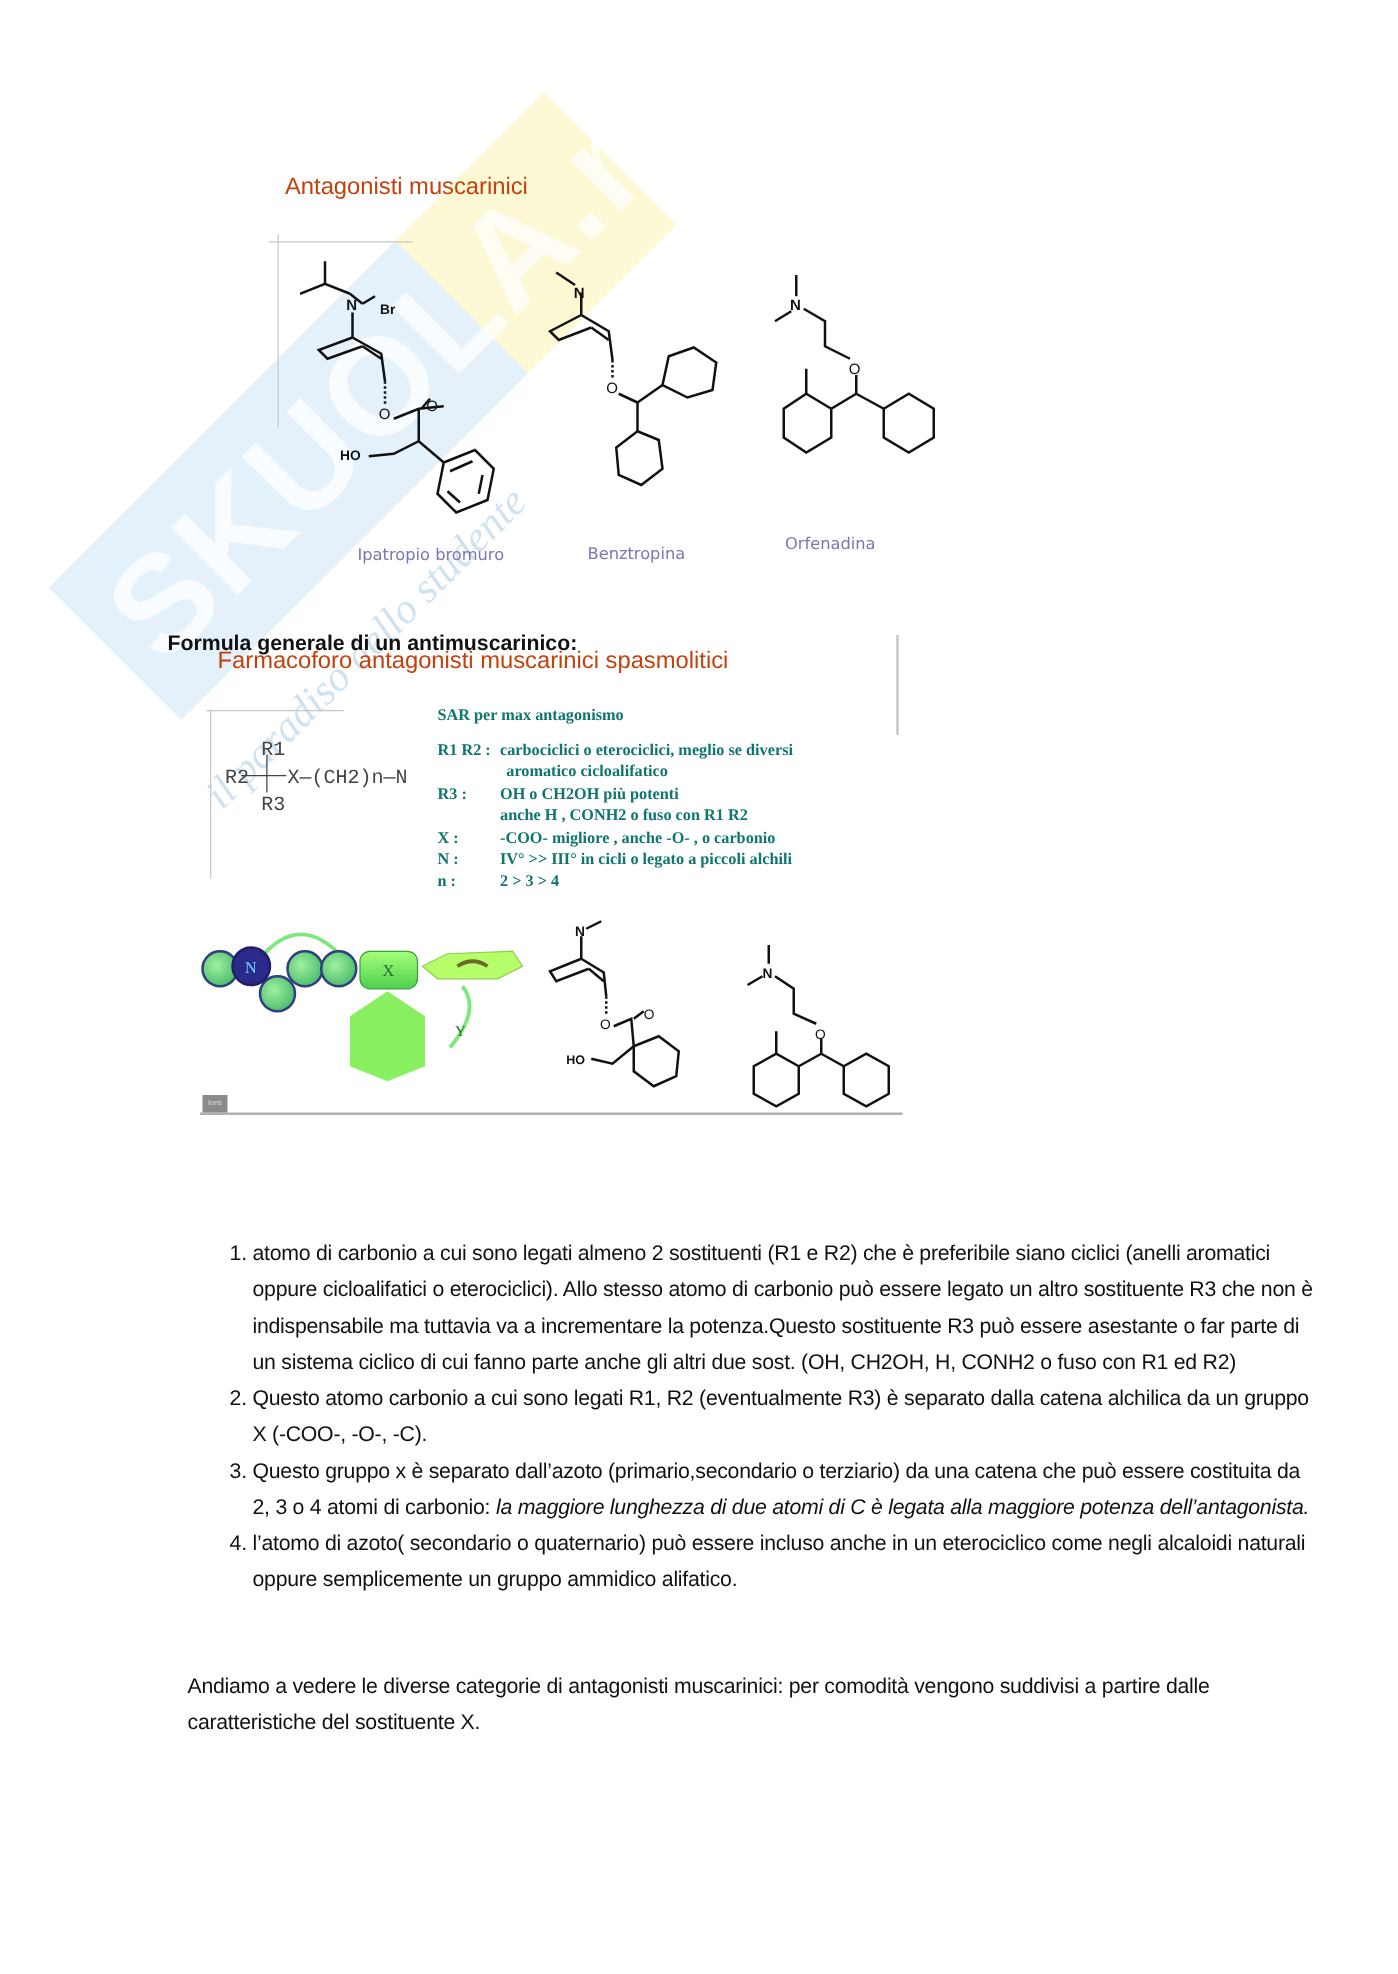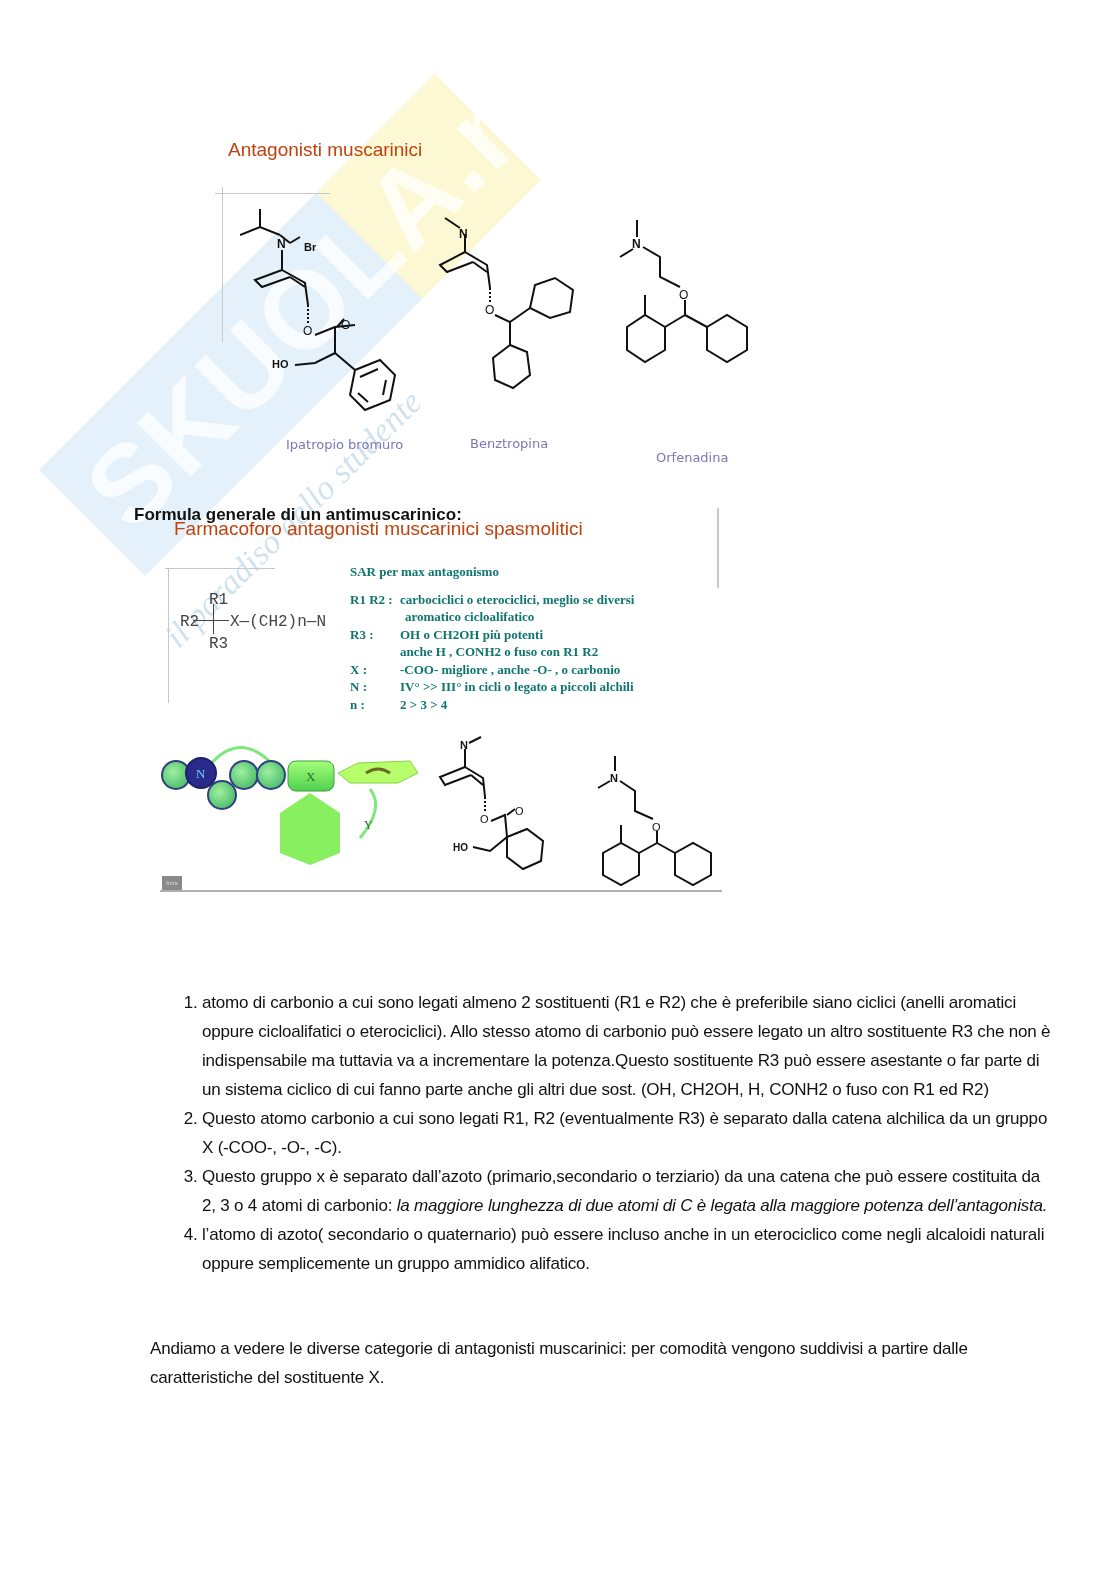--- a/index.html
+++ b/index.html
@@ -87,21 +87,21 @@
       <line x1="70" y1="100" x2="92" y2="112"></line>
     <polygon points="50,112 30,100 12,112 12,135 30,147 50,135"></polygon>
       <line x1="30" y1="100" x2="30" y2="80"></line>
     <polygon points="92,112 112,100 132,112 132,135 112,147 92,135"></polygon>
     <text x="17" y="33" font-family="Liberation Sans, sans-serif" font-size="12" fill="#111" stroke="none" font-weight="bold">N</text>
     <text x="64" y="84" font-family="Liberation Sans, sans-serif" font-size="12" fill="#111" stroke="none">O</text>
   </svg>
 
   <div class="abs caption" style="left:86px;top:312px;">Ipatropio bromuro</div>
   <div class="abs caption" style="left:270px;top:311px;">Benztropina</div>
-  <div class="abs caption" style="left:428px;top:325px;margin-left:28px;">Orfenadina</div>
+  <div class="abs caption" style="left:428px;top:303px;">Orfenadina</div>
 </div>
 
 <div class="abs heading" style="left:134px;top:477px;margin-top:28px;">Formula generale di un antimuscarinico:</div>
 
 <div class="abs" style="left:160px;top:508px;width:562px;height:386px;">
   <div class="frame-line" style="left:557px;top:0;width:2px;height:80px;"></div>
   <div class="frame-line" style="left:0;top:382px;width:562px;height:2px;background:#b0b0b4;"></div>
   <div class="abs slide-title" style="left:14px;top:10px;font-size:19px;">Farmacoforo antagonisti muscarinici spasmolitici</div>
   <div class="frame-line" style="left:5px;top:60px;width:110px;height:1px;"></div>
   <div class="frame-line" style="left:8px;top:60px;width:1px;height:135px;"></div>

